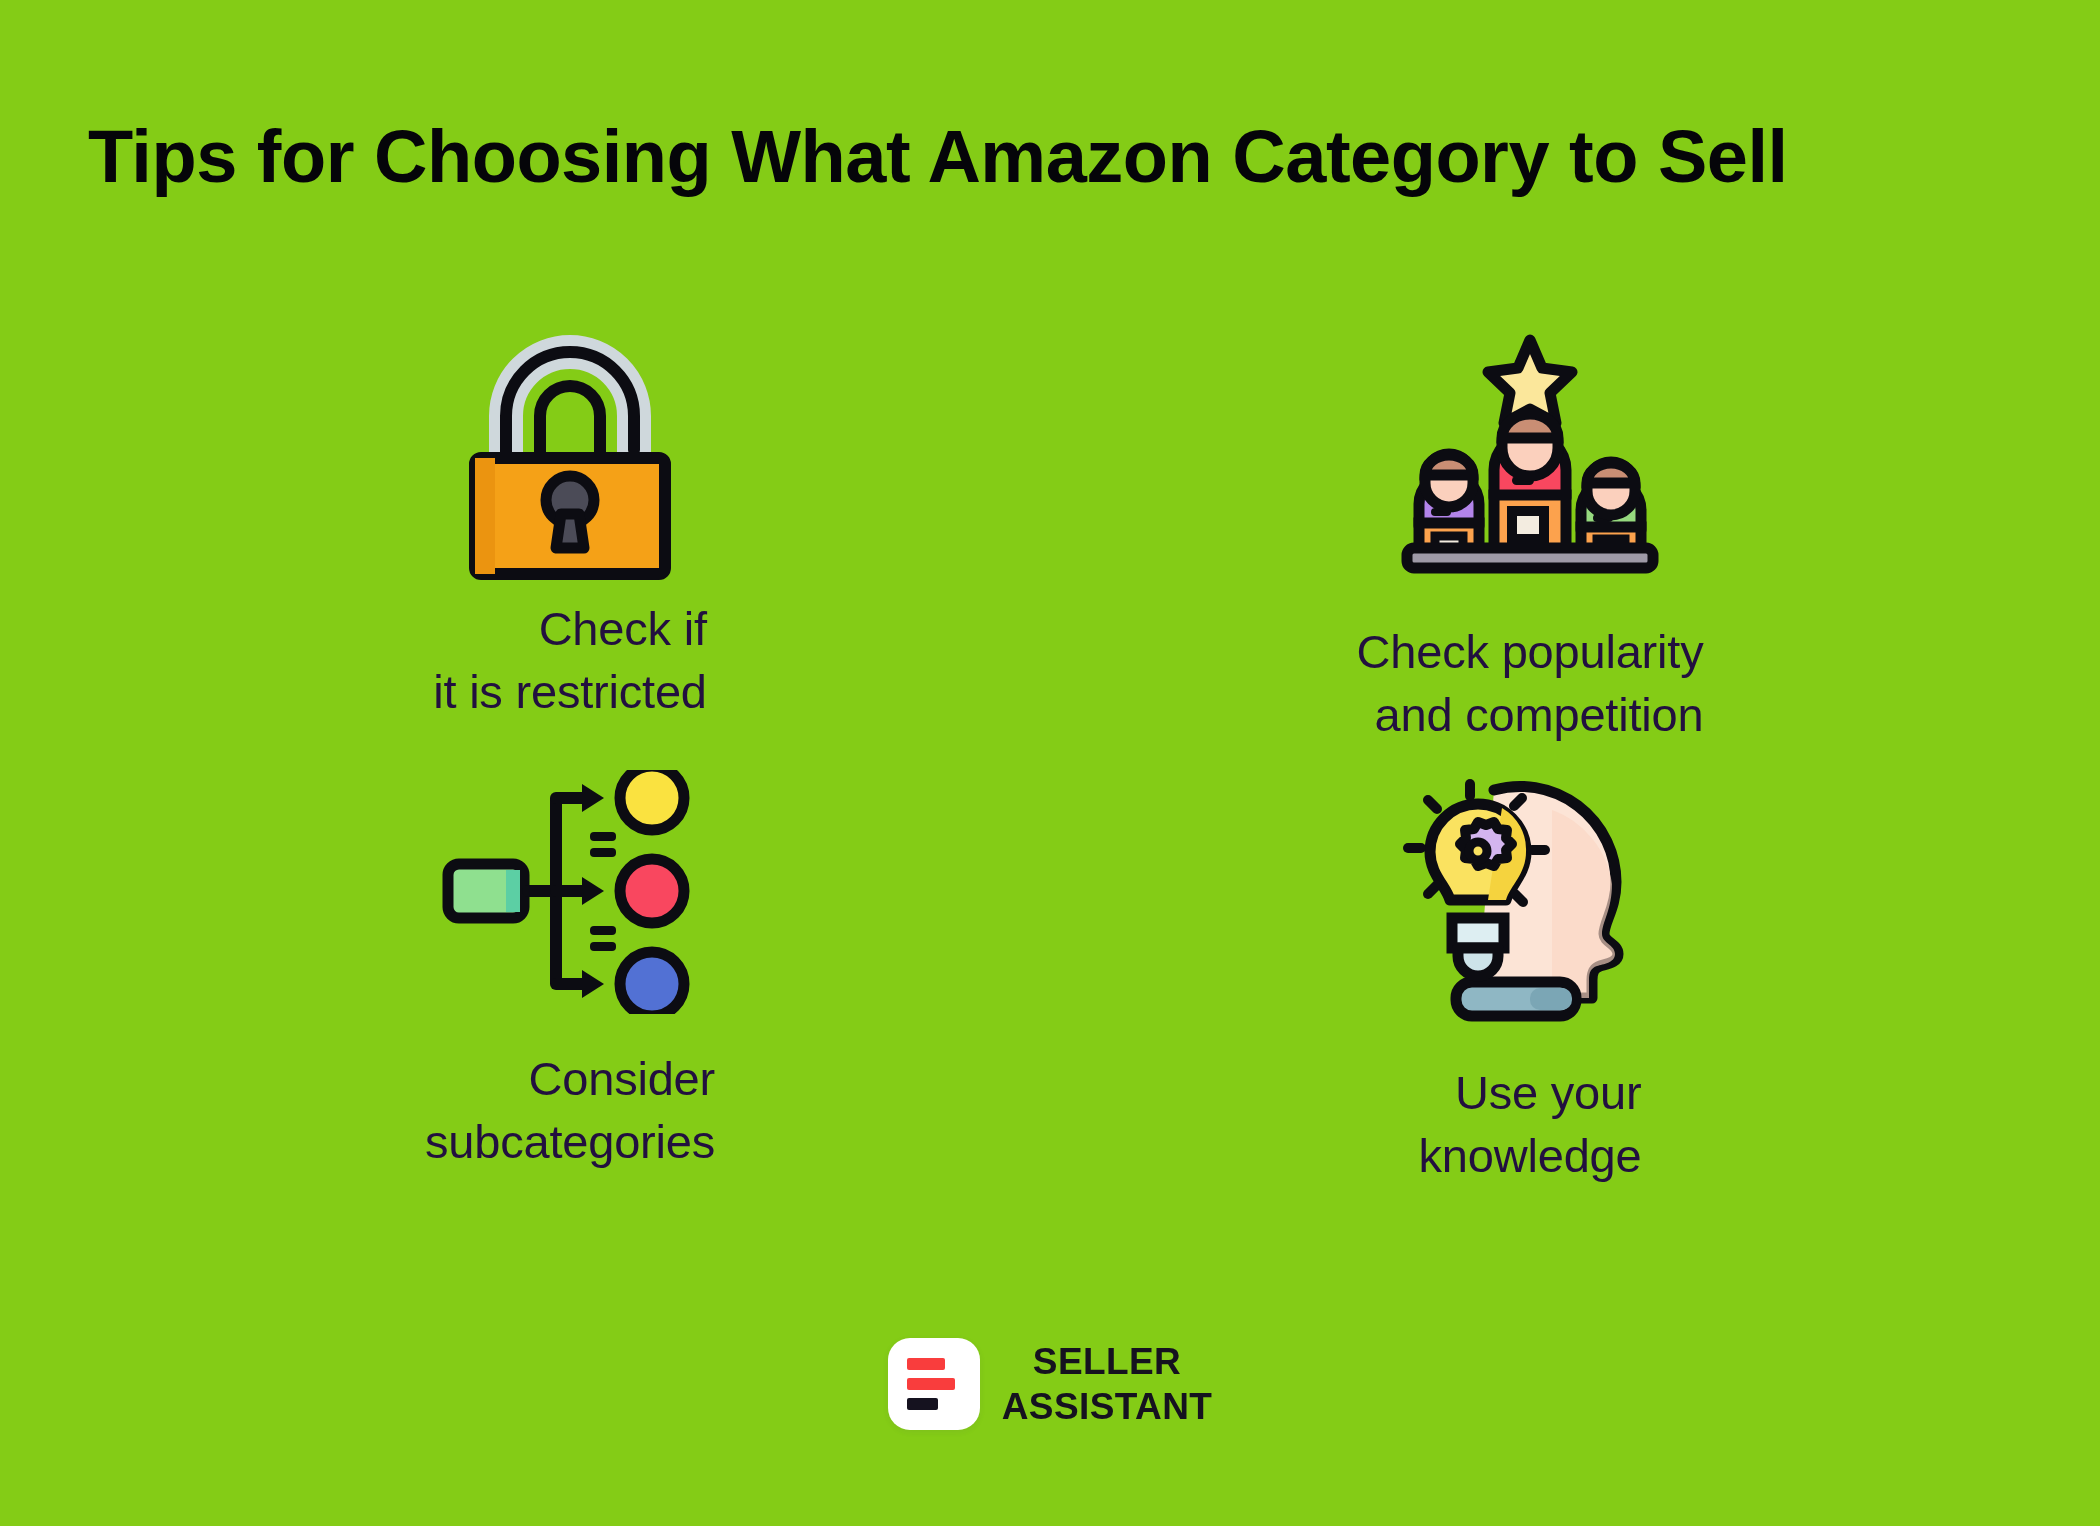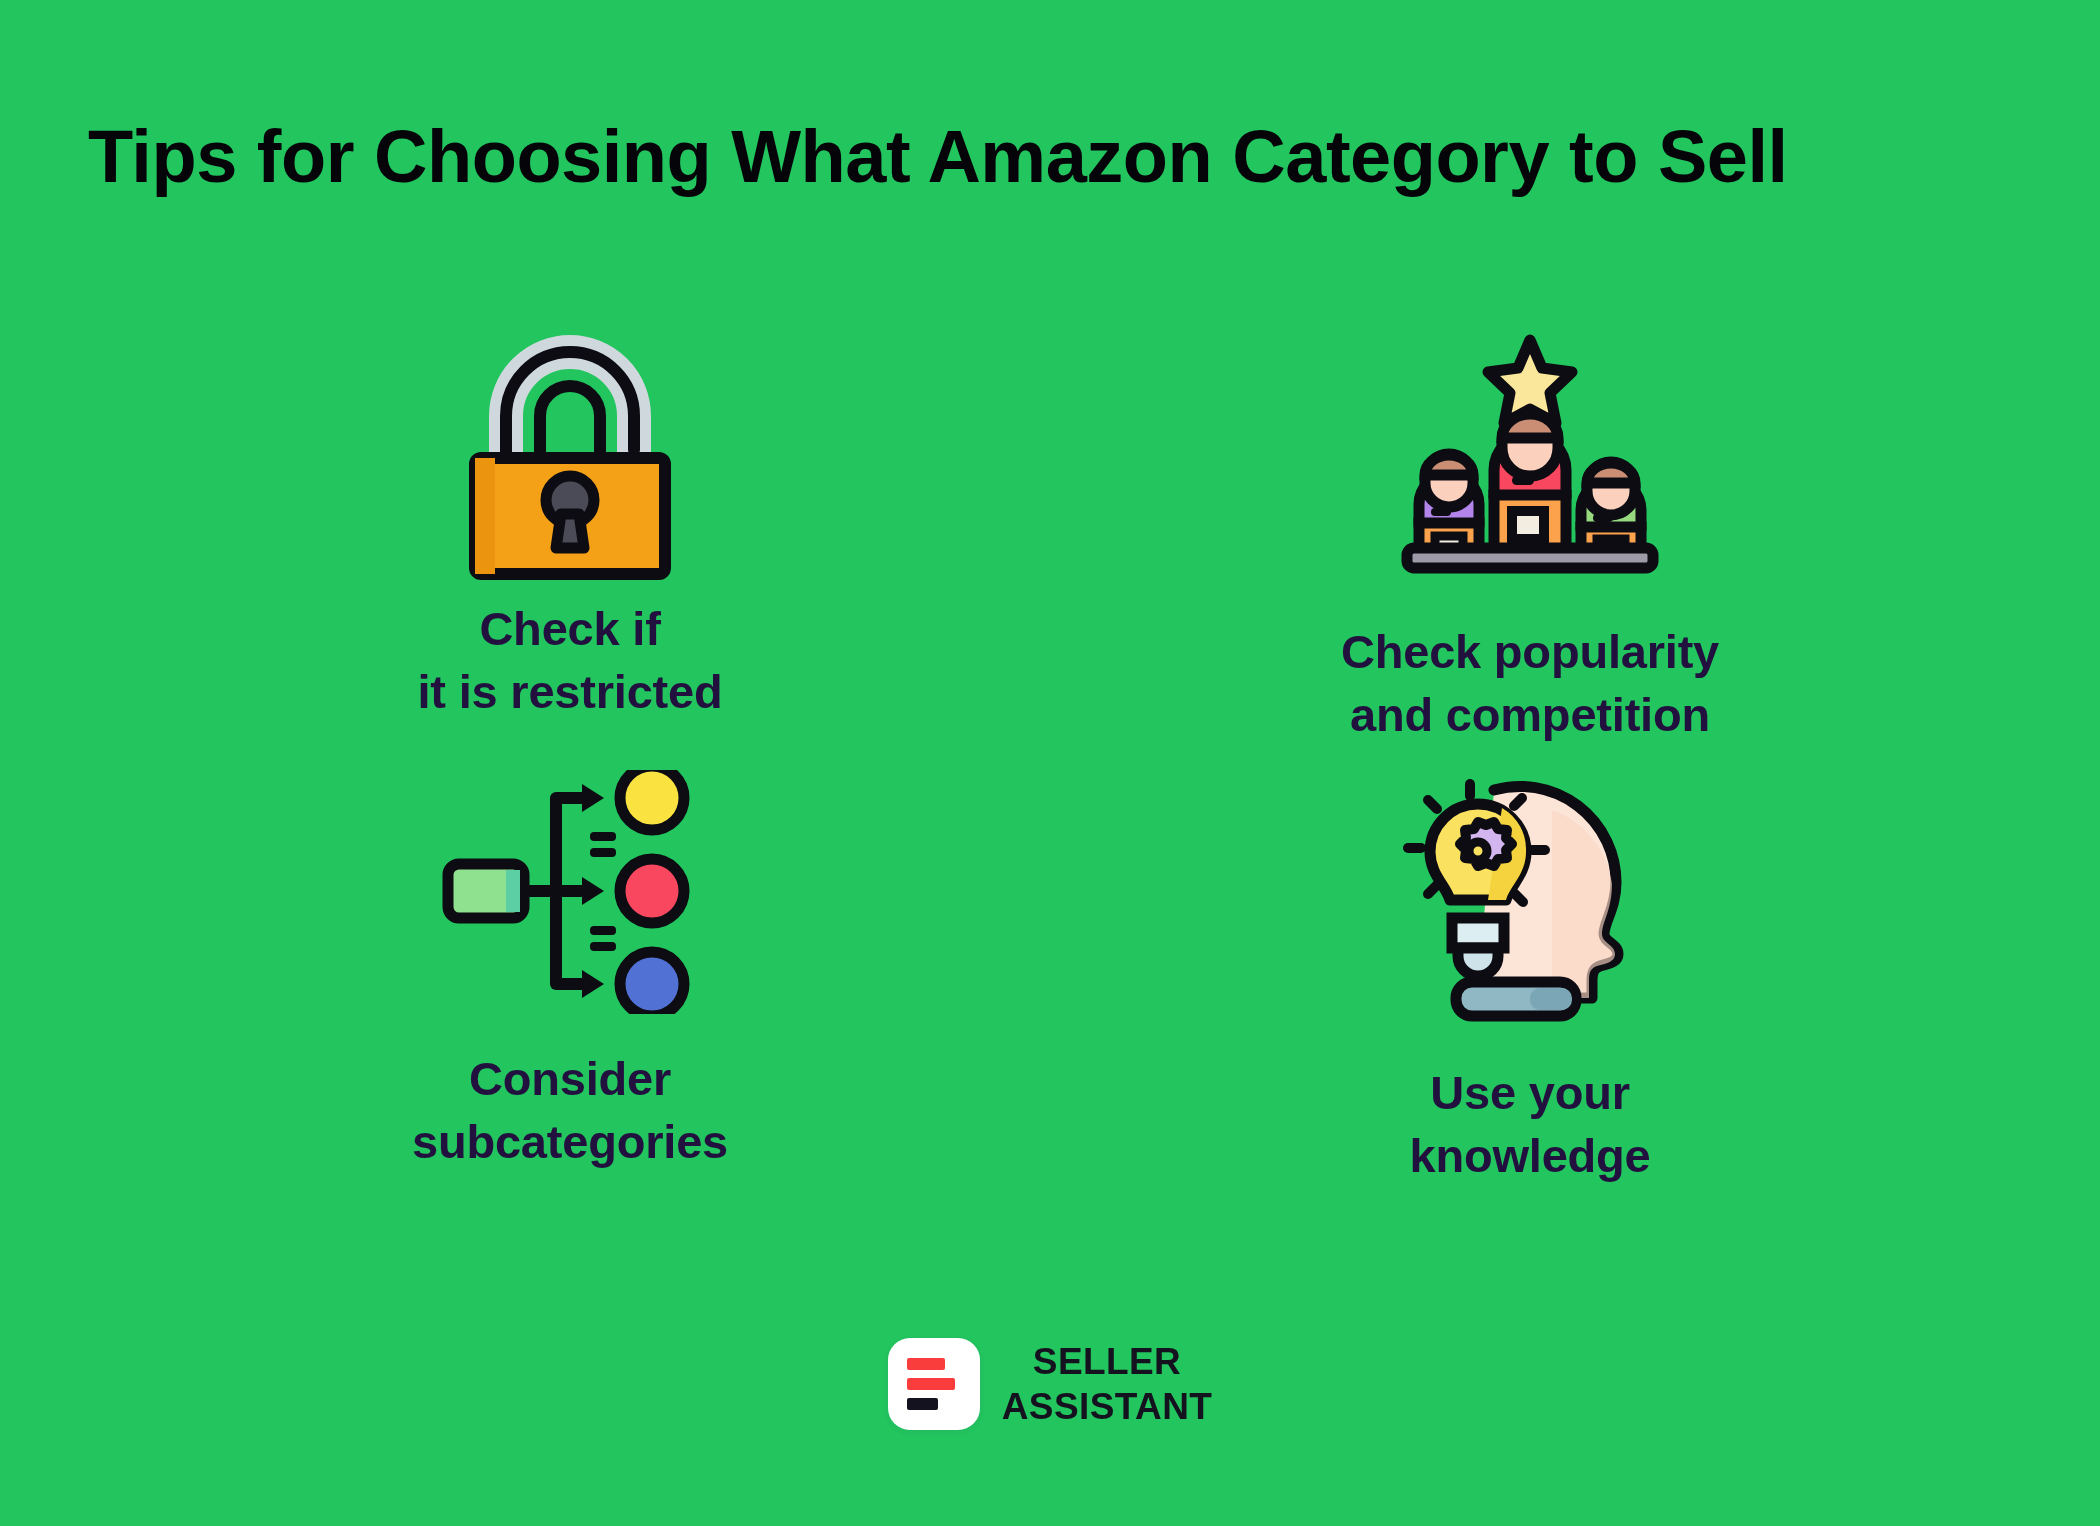--- a/index.html
+++ b/index.html
@@ -9,21 +9,21 @@
     height: 1526px;
     background: #f3f0fd;
     font-family: "Liberation Sans", sans-serif;
     overflow: hidden;
   }
 
   .infographic {
     position: relative;
     width: 2100px;
     height: 1526px;
-    background: #22c55e;
+    background: #84cc16;
   }
 
   
   .title {
     position: absolute;
     left: 88px;
     top: 118px;
     width: 1930px;
     font-size: 74px;
     line-height: 1.05;
@@ -55,24 +55,24 @@
 
   .tip-icon {
     height: 250px;
     display: flex;
     align-items: center;
     justify-content: center;
   }
 
   .tip-label {
     margin-top: 22px;
-    text-align: center;
+    text-align: right;
     font-size: 47px;
     line-height: 1.33;
-    font-weight: 700;
+    font-weight: 400;
     color: #22103f;
     letter-spacing: -0.2px;
     white-space: pre-line;
   }
 
   
   .cell-1 .tip-label { margin-top: 18px; }
   .cell-2 .tip-label { margin-top: 41px; }
   .cell-3 .tip-icon  { height: 258px; }
   .cell-3 .tip-label { margin-top: 34px; }

